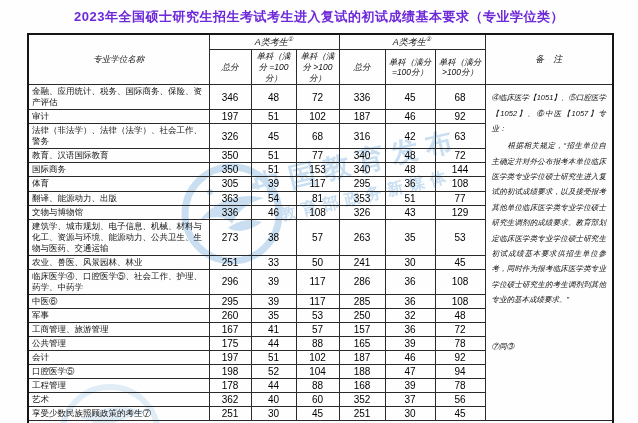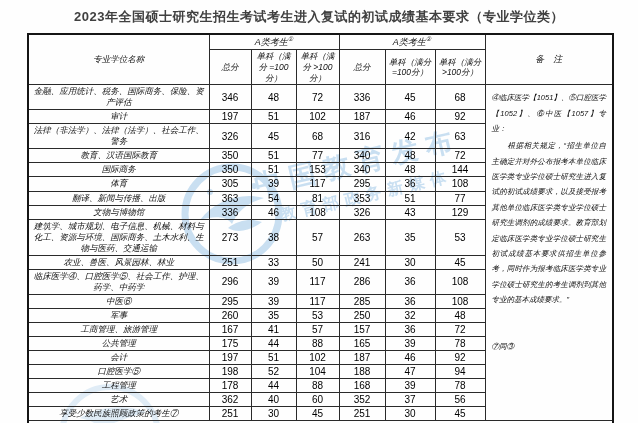--- a/index.html
+++ b/index.html
@@ -3,41 +3,41 @@
 <meta charset="utf-8">
 <style>
   html,body{margin:0;padding:0;}
   body{
     width:638px;height:423px;position:relative;overflow:hidden;
     background:#fefefe;color:#1c1c1c;
     font-family:"Liberation Sans", sans-serif;
   }
   .page-title{
     text-align:center;font-weight:bold;font-size:13px;
-    padding-top:8px;letter-spacing:0.5px;color:#404040;
+    padding-top:8px;letter-spacing:0.5px;color:#6d28d9;
   }
   table.score-table{
     position:absolute;left:27px;top:33px;width:585px;
     border-collapse:collapse;table-layout:fixed;
     border:2px solid #151515;background:transparent;
   }
   .score-table th,.score-table td{
     border:1px solid #2a2a2a;
     padding:1px 2px;
     vertical-align:middle;
   }
   .score-table th{
     font-size:8.5px;font-weight:normal;font-style:italic;
     text-align:center;line-height:1.25;color:#111;
   }
   .score-table th.grp{font-size:9px;}
   .score-table sup{font-size:6px;}
   td.name{
-    font-size:8.5px;font-style:italic;line-height:1.3;
-    text-align:center;padding:1px 3px;color:#111;
+    font-size:8.5px;line-height:1.3;
+    text-align:left;padding:1px 3px;color:#111;
   }
   td.num{
     font-size:10px;text-align:center;font-style:normal;
     font-family:"Liberation Sans", sans-serif;color:#000;
   }
   td.notes{
     font-size:7.5px;font-style:italic;vertical-align:top;
     padding:5px 6px;line-height:2.05;text-align:justify;color:#111;
   }
   td.notes p{margin:0 0 2px 0;}
@@ -171,39 +171,39 @@
       <tr>
         <td class="name">体育</td>
         <td class="num">305</td>
         <td class="num">39</td>
         <td class="num">117</td>
         <td class="num">295</td>
         <td class="num">36</td>
         <td class="num">108</td>
       </tr>
       <tr>
-        <td class="name">翻译、新闻与传播、出版</td>
+        <td class="name">翻译、能源动力、出版</td>
         <td class="num">363</td>
         <td class="num">54</td>
         <td class="num">81</td>
         <td class="num">353</td>
         <td class="num">51</td>
         <td class="num">77</td>
       </tr>
       <tr>
         <td class="name">文物与博物馆</td>
         <td class="num">336</td>
         <td class="num">46</td>
         <td class="num">108</td>
         <td class="num">326</td>
         <td class="num">43</td>
         <td class="num">129</td>
       </tr>
       <tr>
-        <td class="name">建筑学、城市规划、电子信息、机械、材料与化工、资源与环境、国际商务、土木水利、生物与医药、交通运输</td>
+        <td class="name">建筑学、城市规划、电子信息、机械、材料与化工、资源与环境、能源动力、公共卫生、生物与医药、交通运输</td>
         <td class="num">273</td>
         <td class="num">38</td>
         <td class="num">57</td>
         <td class="num">263</td>
         <td class="num">35</td>
         <td class="num">53</td>
       </tr>
       <tr>
         <td class="name">农业、兽医、风景园林、林业</td>
         <td class="num">251</td>

